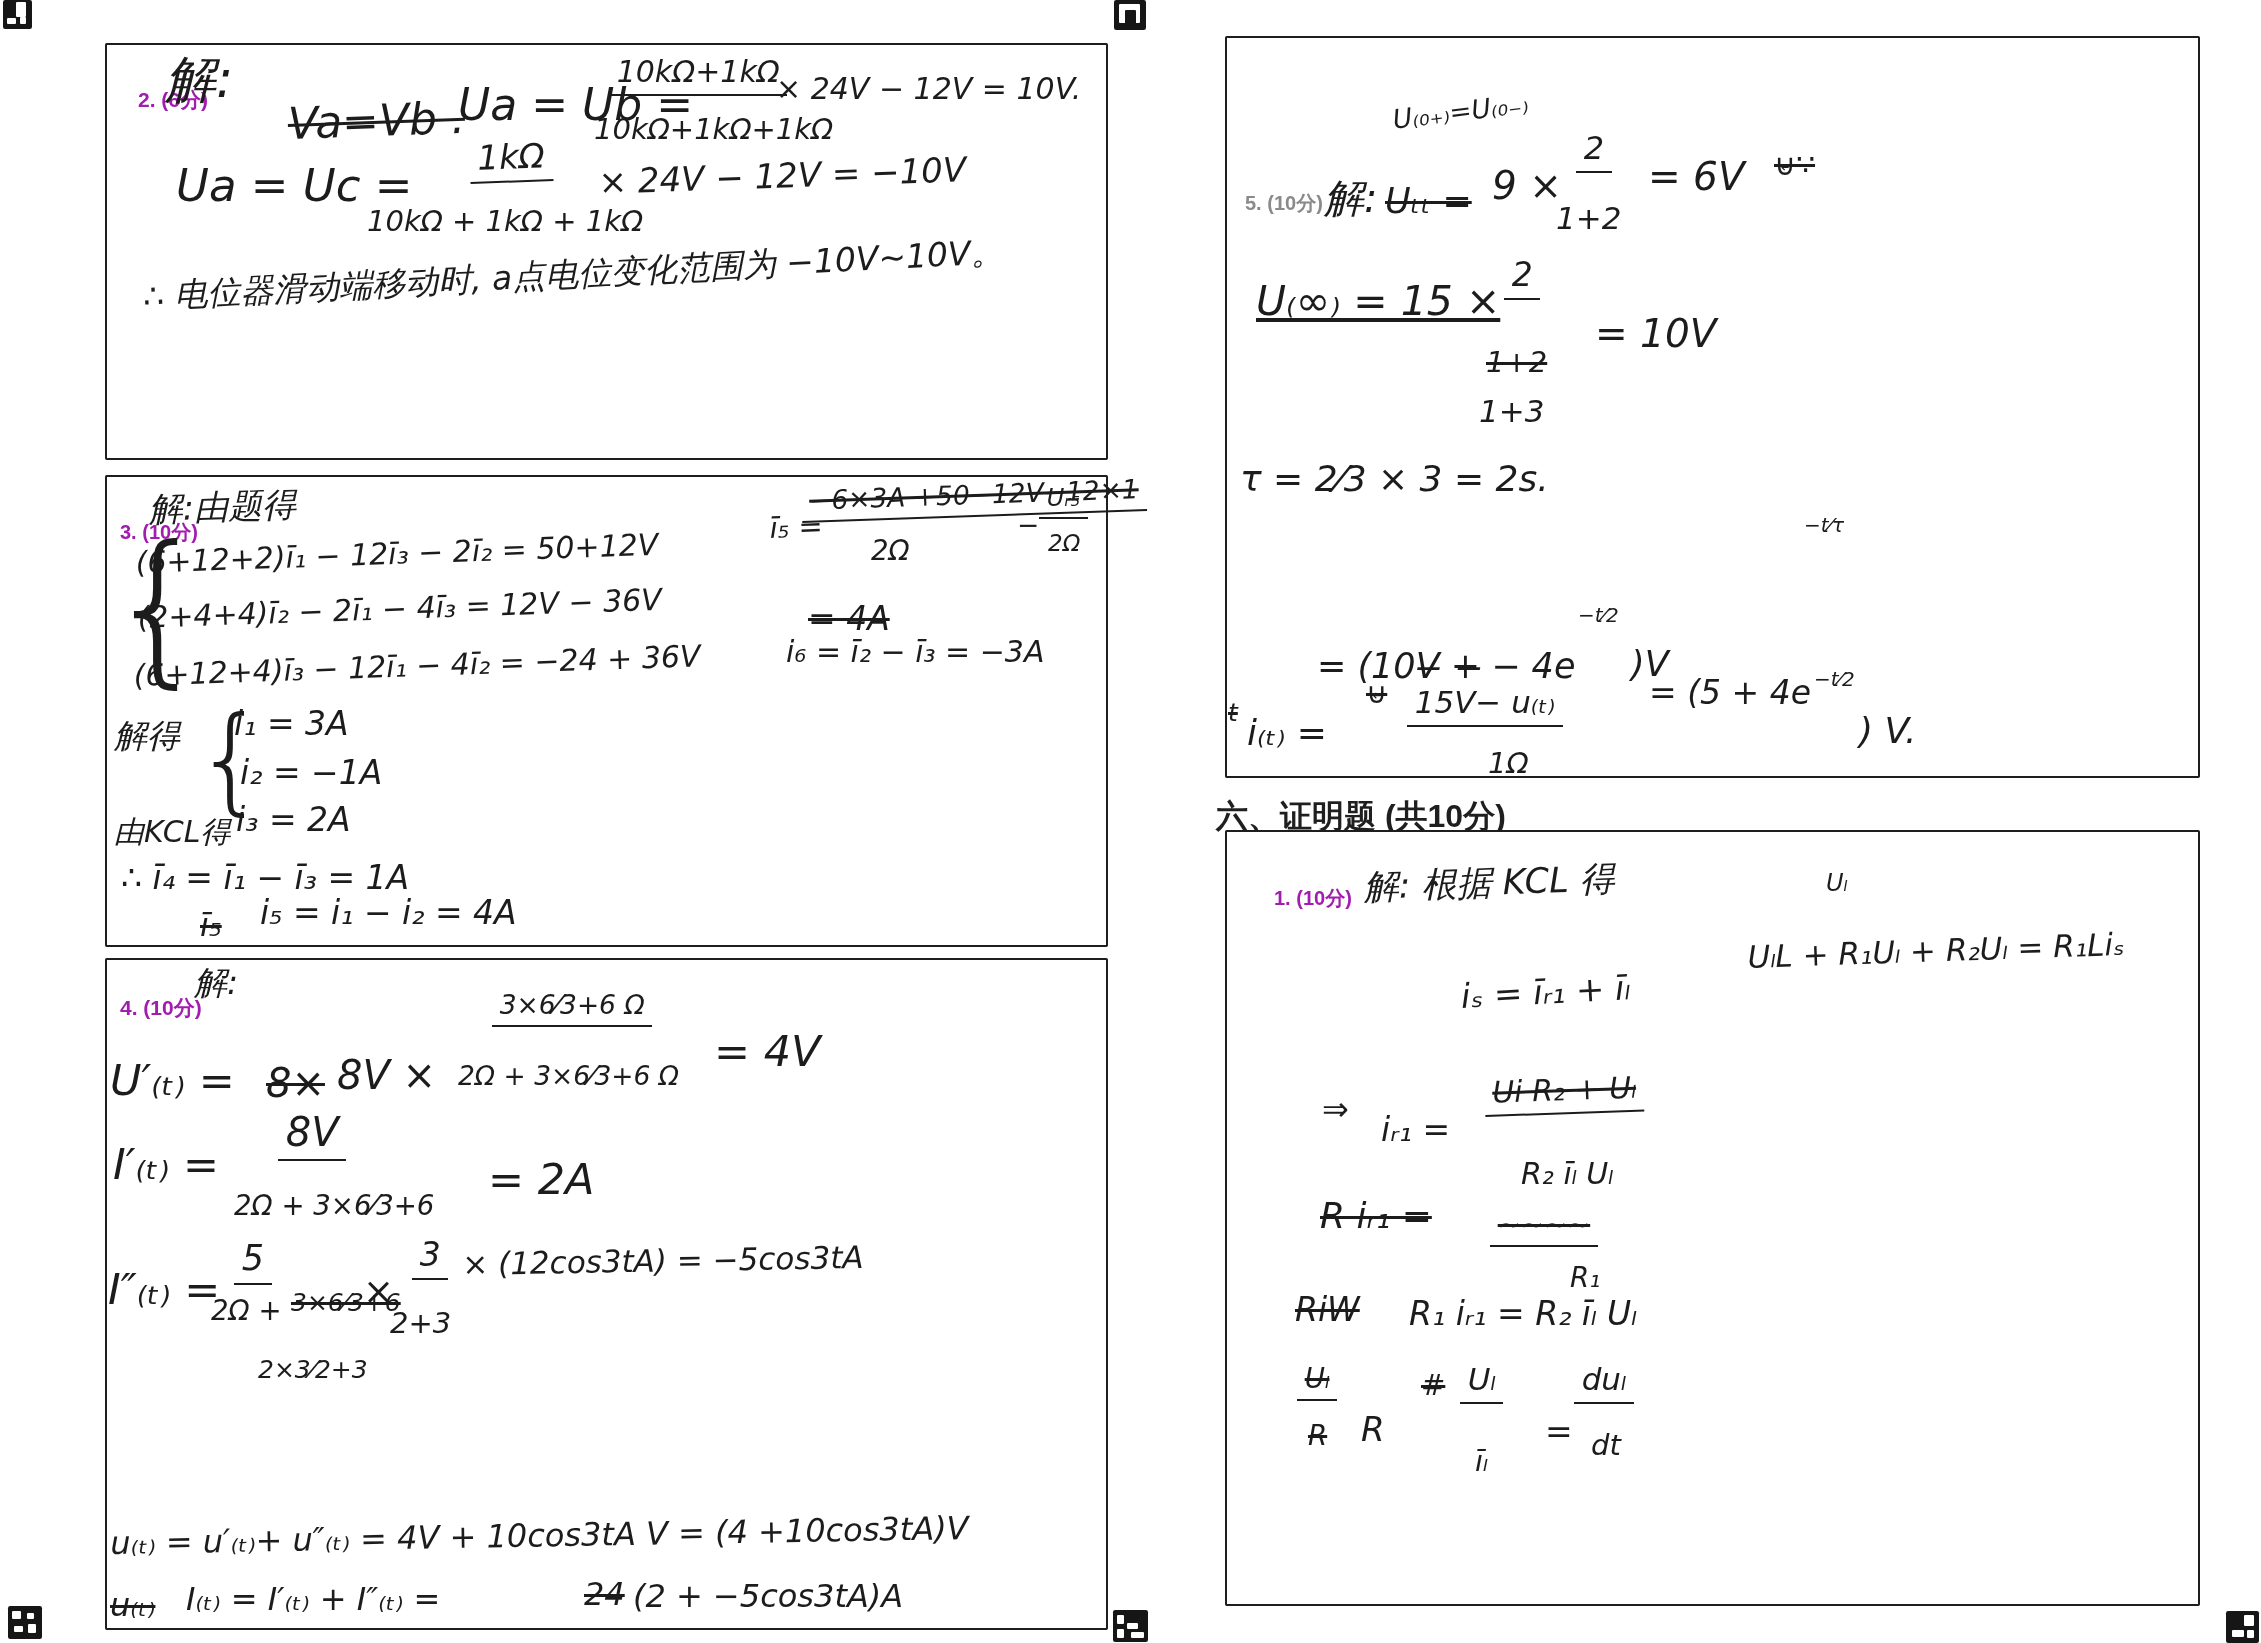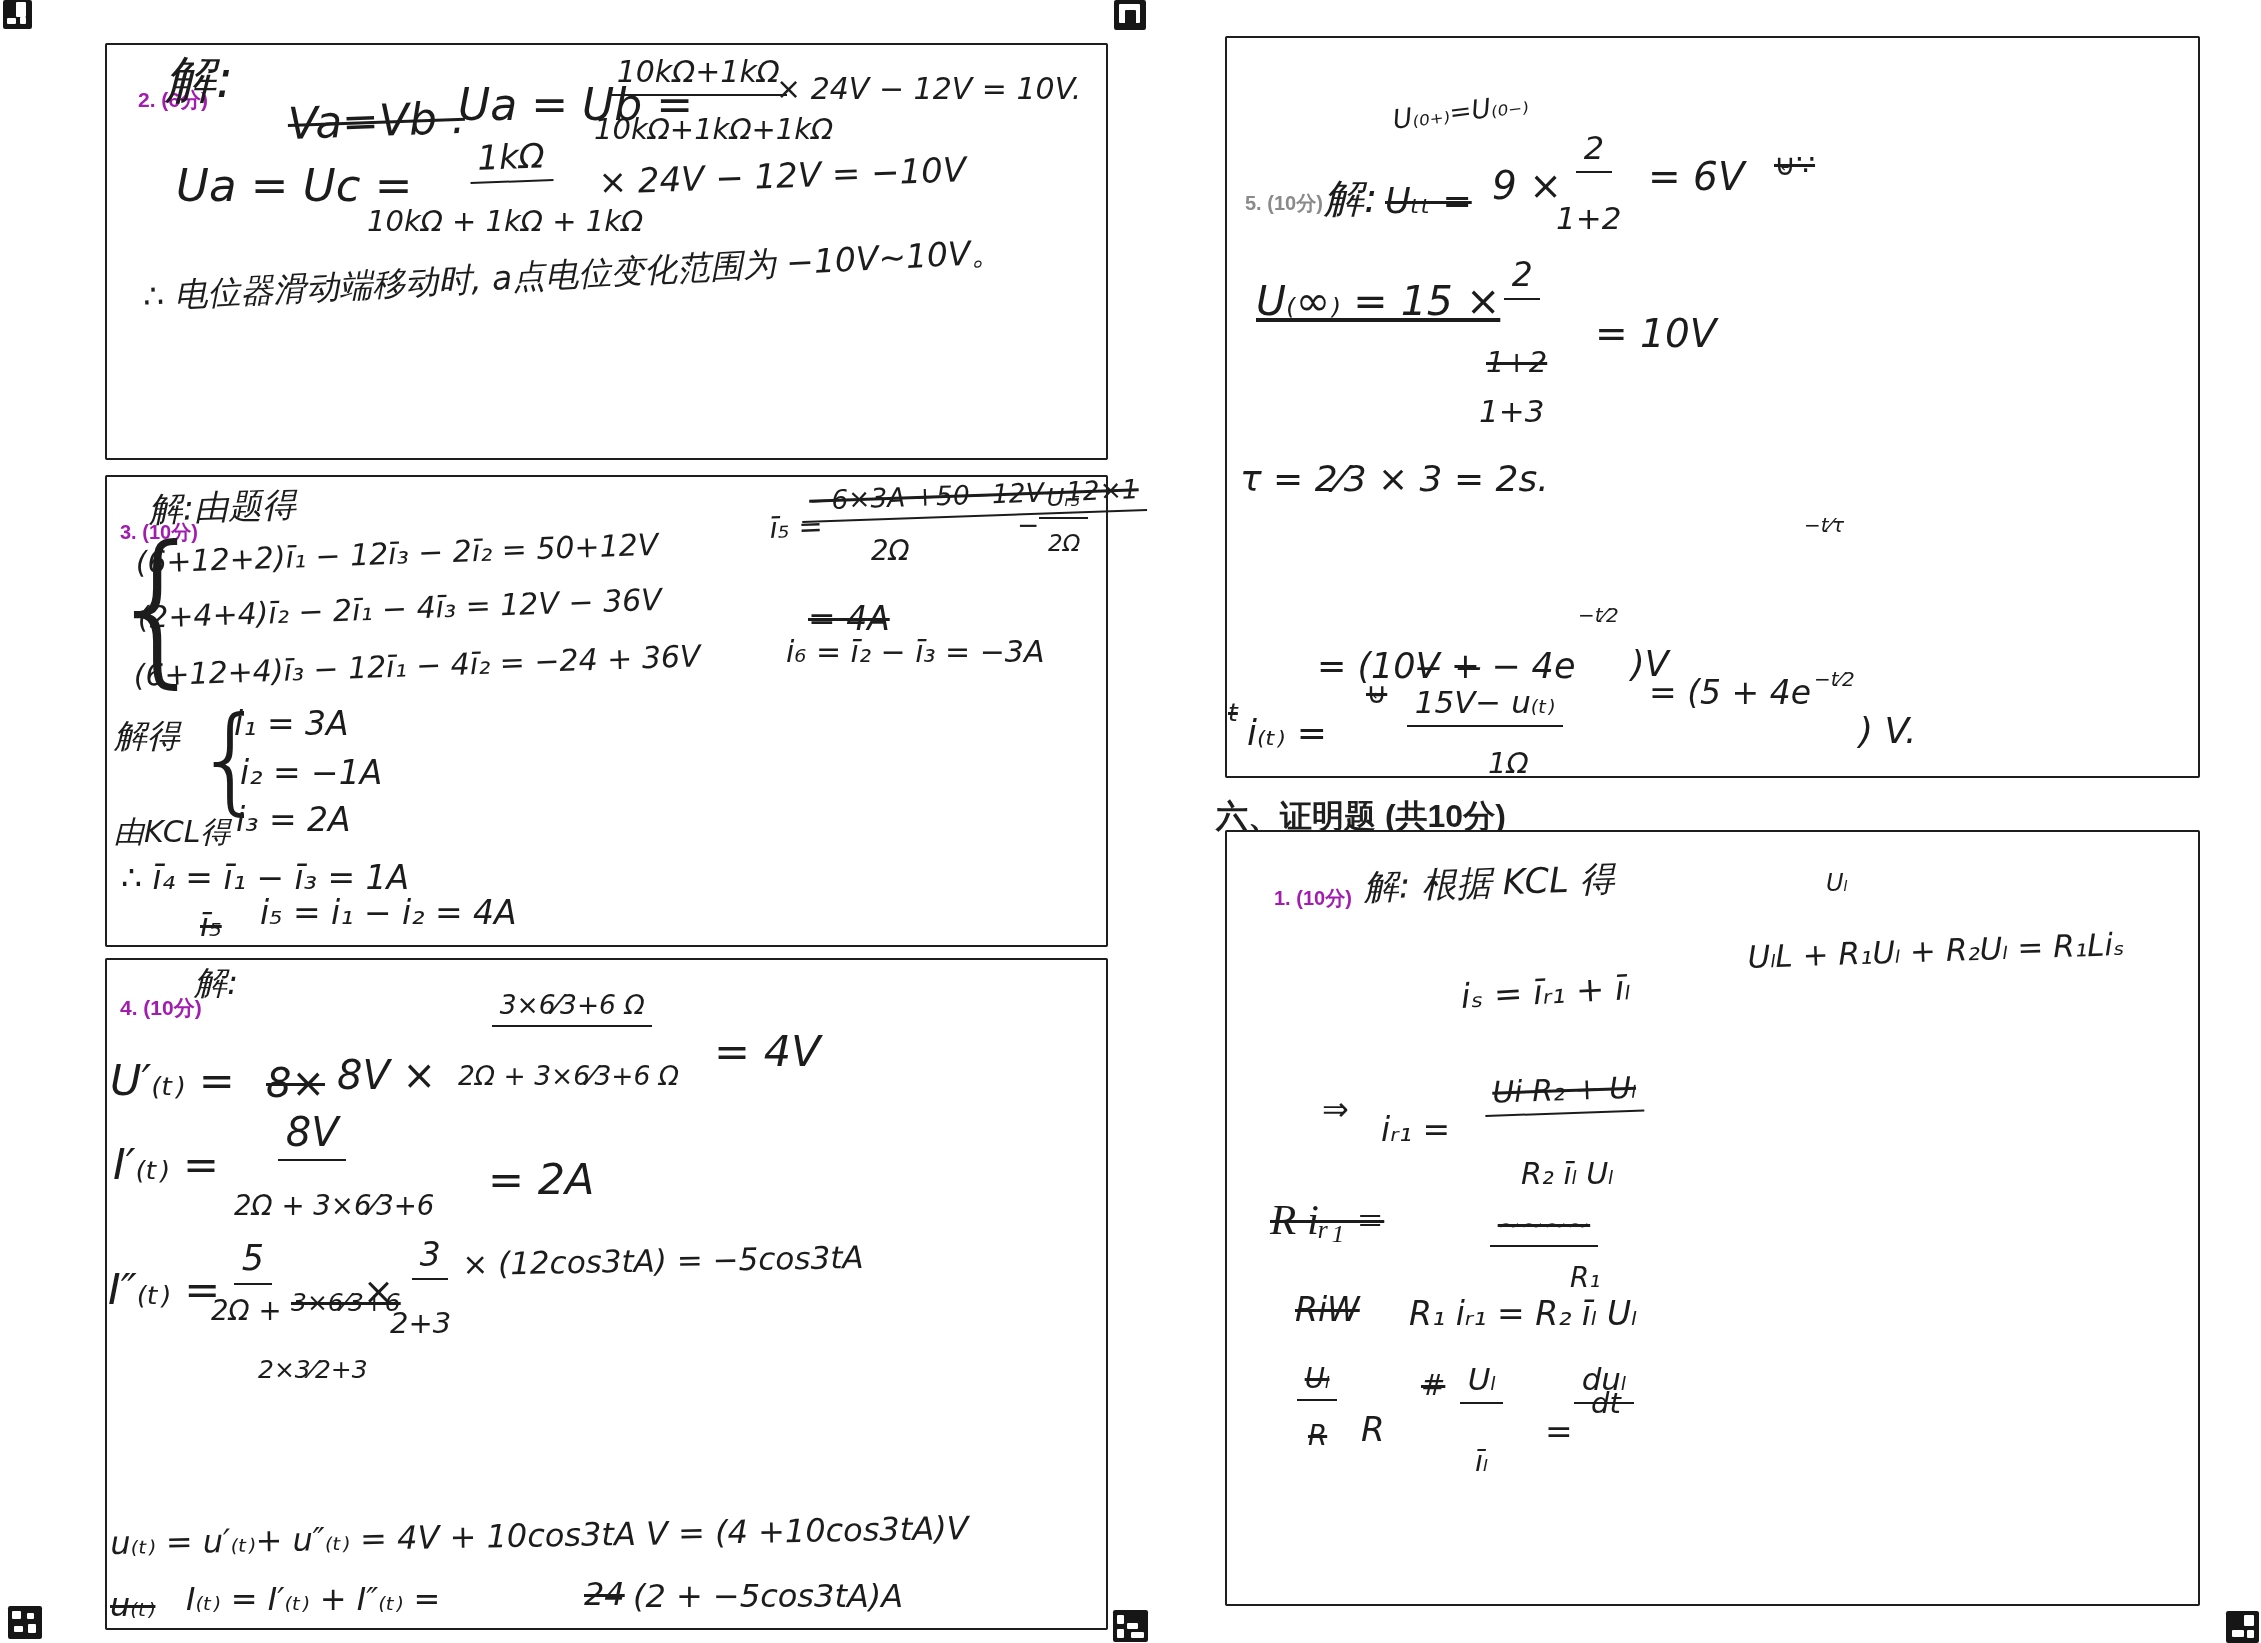--- a/index.html
+++ b/index.html
@@ -144,28 +144,28 @@
     <div class="line hw" style="left: 1859px; top: 710px; font-size: 36px;">) V.</div>
     <div class="line print" style="left: 1274px; top: 887px; font-size: 20px;">1. (10分)</div>
     <div class="line hw" style="left: 1363px; top: 867px; font-size: 35px; transform: rotate(-2deg);">解: 根据 KCL 得</div>
     <div class="line hw" style="left: 1826px; top: 870px; font-size: 24px;">Uₗ</div>
     <div class="line hw" style="left: 1747px; top: 940px; font-size: 31px; transform: rotate(-2deg);">UₗL + R₁Uₗ + R₂Uₗ = R₁Liₛ</div>
     <div class="line hw" style="left: 1460px; top: 977px; font-size: 34px; transform: rotate(-3deg);">iₛ = īᵣ₁ + īₗ</div>
     <div class="line hw" style="left: 1322px; top: 1091px; font-size: 32px;">⇒</div>
     <div class="line hw" style="left: 1381px; top: 1111px; font-size: 33px;">iᵣ₁ =</div>
     <div class="line hw num strike" style="left: 1484px; top: 1076px; font-size: 30px; transform: rotate(-2deg);">Ui R₂ + Uₗ</div>
     <div class="line hw" style="left: 1521px; top: 1157px; font-size: 30px;">R₂ īₗ Uₗ</div>
-    <div class="line hw strike" style="left: 1270px; top: 1195px; font-size: 43px; font-family: Liberation Serif, serif;">R iᵣ₁ =</div>
+    <div class="line hw strike" style="left: 1320px; top: 1195px; font-size: 36px;">R iᵣ₁ =</div>
     <div class="line hw num strike" style="left: 1490px; top: 1209px; font-size: 27.6px;">∼∼∼∼</div>
     <div class="line hw" style="left: 1570px; top: 1262px; font-size: 27.6px;">R₁</div>
     <div class="line hw strike" style="left: 1295px; top: 1291px; font-size: 33px;">RiW</div>
     <div class="line hw" style="left: 1409px; top: 1295px; font-size: 33px;">R₁ iᵣ₁ = R₂ īₗ Uₗ</div>
     <div class="line hw num strike" style="left: 1297px; top: 1363px; font-size: 27.6px;">Uₗ</div>
     <div class="line hw strike" style="left: 1308px; top: 1420px; font-size: 27.6px;">R</div>
     <div class="line hw" style="left: 1361px; top: 1410px; font-size: 34px;">R</div>
     <div class="line hw strike" style="left: 1421px; top: 1369px; font-size: 29px;">#</div>
     <div class="line hw num" style="left: 1460px; top: 1362px; font-size: 31px;">Uₗ</div>
     <div class="line hw" style="left: 1475px; top: 1445px; font-size: 29px;">īₗ</div>
     <div class="line hw" style="left: 1545px; top: 1413px; font-size: 33px;">=</div>
     <div class="line hw num" style="left: 1574px; top: 1362px; font-size: 31px;">duₗ</div>
-    <div class="line hw" style="left: 1591px; top: 1387px; font-size: 29px;">dt</div>
+    <div class="line hw" style="left: 1591px; top: 1429px; font-size: 29px;">dt</div>
   </div>
 
 
 </body></html>

